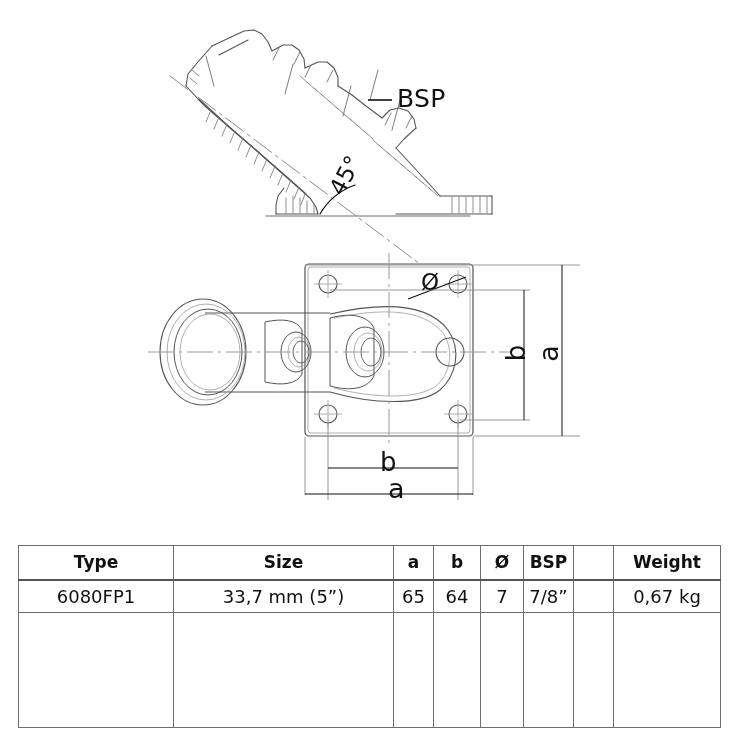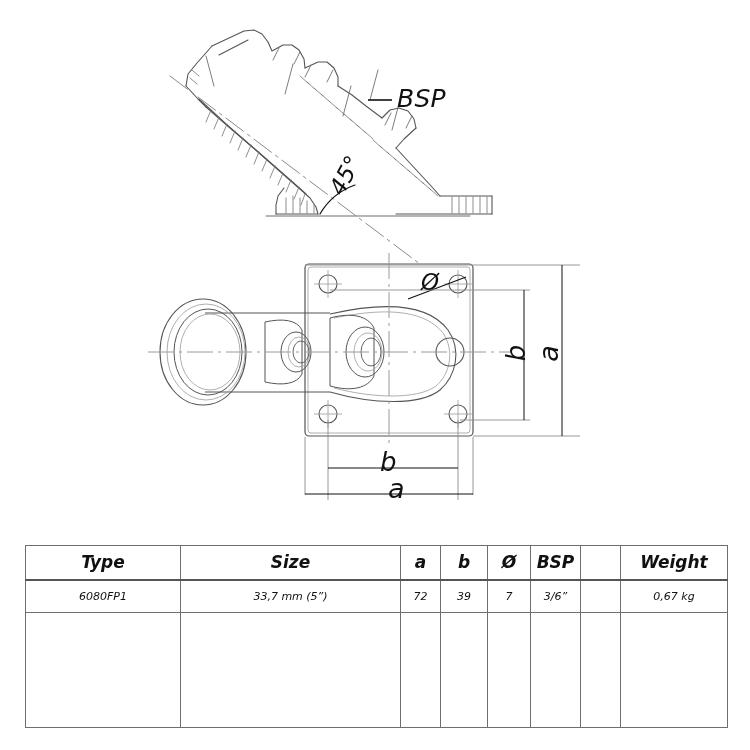--- a/index.html
+++ b/index.html
@@ -8,21 +8,20 @@
     width: 750px; height: 750px;
     background: #ffffff;
     font-family: "DejaVu Sans", "Liberation Sans", sans-serif;
     overflow: hidden;
   }
   #page {
     position: relative;
     width: 750px;
     height: 750px;
     background: #ffffff;
-    font-style: italic;
   }
   #drawing-layer {
     position: absolute;
     left: 0; top: 0;
     width: 750px; height: 750px;
   }
   
   .lbl {
     position: absolute;
     font-family: "DejaVu Sans", "Liberation Sans", sans-serif;
@@ -37,21 +36,21 @@
   .lbl-b-h   { left: 380px; top: 449px; font-size: 26px; }
   .lbl-a-h   { left: 388px; top: 475px; font-size: 27px; }
   .lbl-b-v   { left: 508px; top: 340px; font-size: 26px;
                transform: rotate(-90deg); transform-origin: 50% 50%; }
   .lbl-a-v   { left: 540px; top: 340px; font-size: 27px;
                transform: rotate(-90deg); transform-origin: 50% 50%; }
 
   
   #spec-table-wrap {
     position: absolute;
-    left: 25px;
+    left: 18px;
     top: 545px;
     width: 702px;
     height: 183px;
   }
   table.spec {
     width: 702px;
     height: 183px;
     border-collapse: collapse;
     table-layout: fixed;
     background: #ffffff;
@@ -63,21 +62,21 @@
     padding: 0;
     color: #111111;
   }
   table.spec thead th {
     height: 34px;
     font-size: 17px;
     font-weight: bold;
     border-bottom: 2px solid #555555;
   }
   table.spec tbody td {
-    font-size: 11px;
+    font-size: 18px;
     font-weight: normal;
   }
   table.spec tbody tr.data-row td { height: 33px; }
   table.spec tbody tr.filler-row td { height: 114px; }
   table.spec { border: 1px solid #6e6e6e; }
   .c-type   { width: 155px; }
   .c-size   { width: 220px; }
   .c-a      { width: 40px; }
   .c-b      { width: 47px; }
   .c-dia    { width: 43px; }
@@ -342,24 +341,24 @@
           <th>Ø</th>
           <th>BSP</th>
           <th></th>
           <th>Weight</th>
         </tr>
       </thead>
       <tbody>
         <tr class="data-row">
           <td>6080FP1</td>
           <td>33,7 mm (5”)</td>
-          <td>72</td>
-          <td>39</td>
+          <td>65</td>
+          <td>64</td>
           <td>7</td>
-          <td>3/6”</td>
+          <td>7/8”</td>
           <td></td>
           <td>0,67 kg</td>
         </tr>
         <tr class="filler-row">
           <td></td>
           <td></td>
           <td></td>
           <td></td>
           <td></td>
           <td></td>

